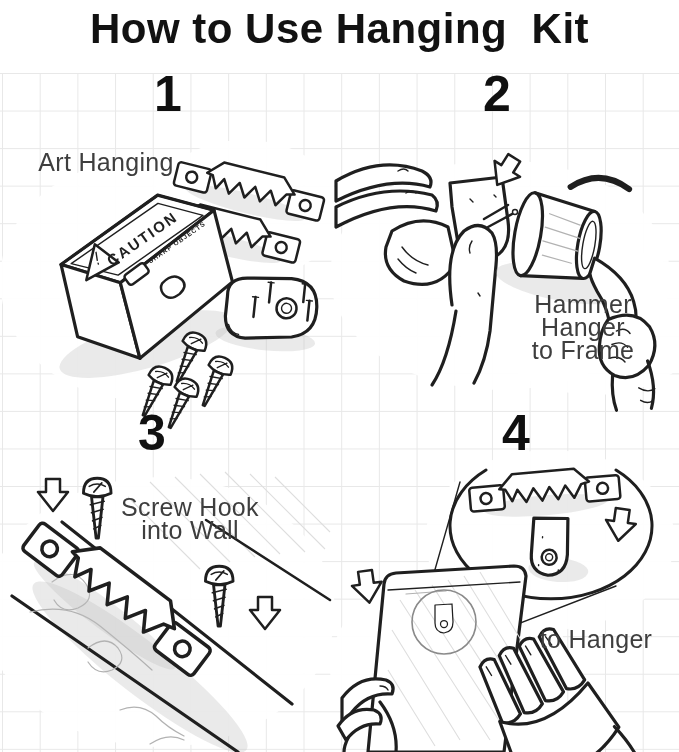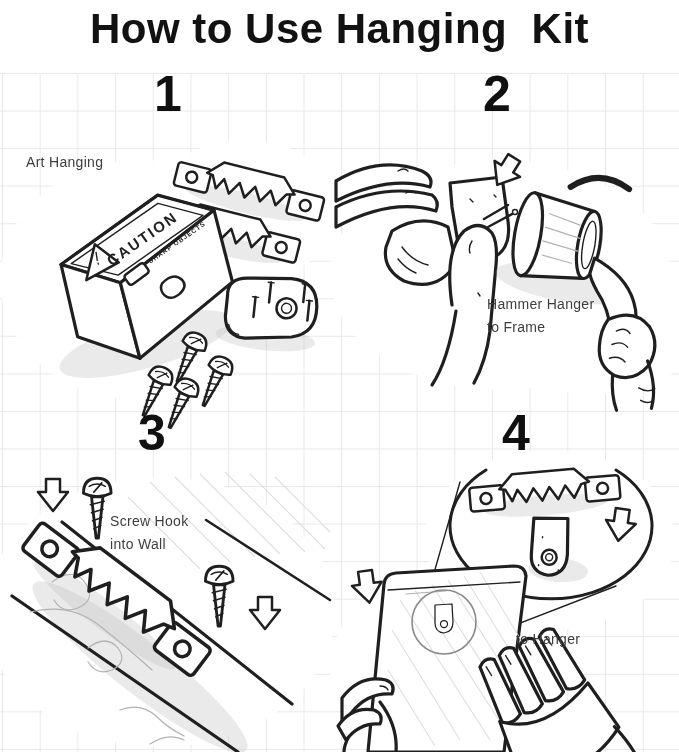--- a/index.html
+++ b/index.html
@@ -24,27 +24,27 @@
   }
   .step-num{
     position:absolute;width:60px;text-align:center;
     font-size:50px;font-weight:800;color:#101010;line-height:52px;z-index:5;
   }
   .num1{left:138px;top:68px;}
   .num2{left:467px;top:68px;}
   .num3{left:122px;top:407px;}
   .num4{left:486px;top:407px;}
   .step-label{
-    position:absolute;width:160px;
-    font-size:14px;font-weight:500;color:#3e3e3e;line-height:23px;
+    position:absolute;width:160px;text-align:center;
+    font-size:25px;font-weight:500;color:#3e3e3e;line-height:23px;
     letter-spacing:.3px;z-index:5;
   }
   .lab1{left:26px;top:151px;}
-  .lab2{left:487px;top:293px;}
-  .lab3{left:110px;top:510px;}
+  .lab2{left:503px;top:293px;}
+  .lab3{left:110px;top:496px;}
   .lab4{left:516px;top:628px;}
   .ill{position:absolute;overflow:visible;z-index:2;}
   .ill1{left:10px;top:130px;}
   .ill2{left:340px;top:135px;}
   .ill3{left:0px;top:452px;}
   .ill4{left:340px;top:440px;}
   
   .ink{stroke:#1f1f1f;fill:none;stroke-width:2.5;stroke-linecap:round;stroke-linejoin:round;}
   .inkf{stroke:#1f1f1f;fill:#ffffff;stroke-width:2.5;stroke-linecap:round;stroke-linejoin:round;}
   .thick{stroke-width:3.2;}

